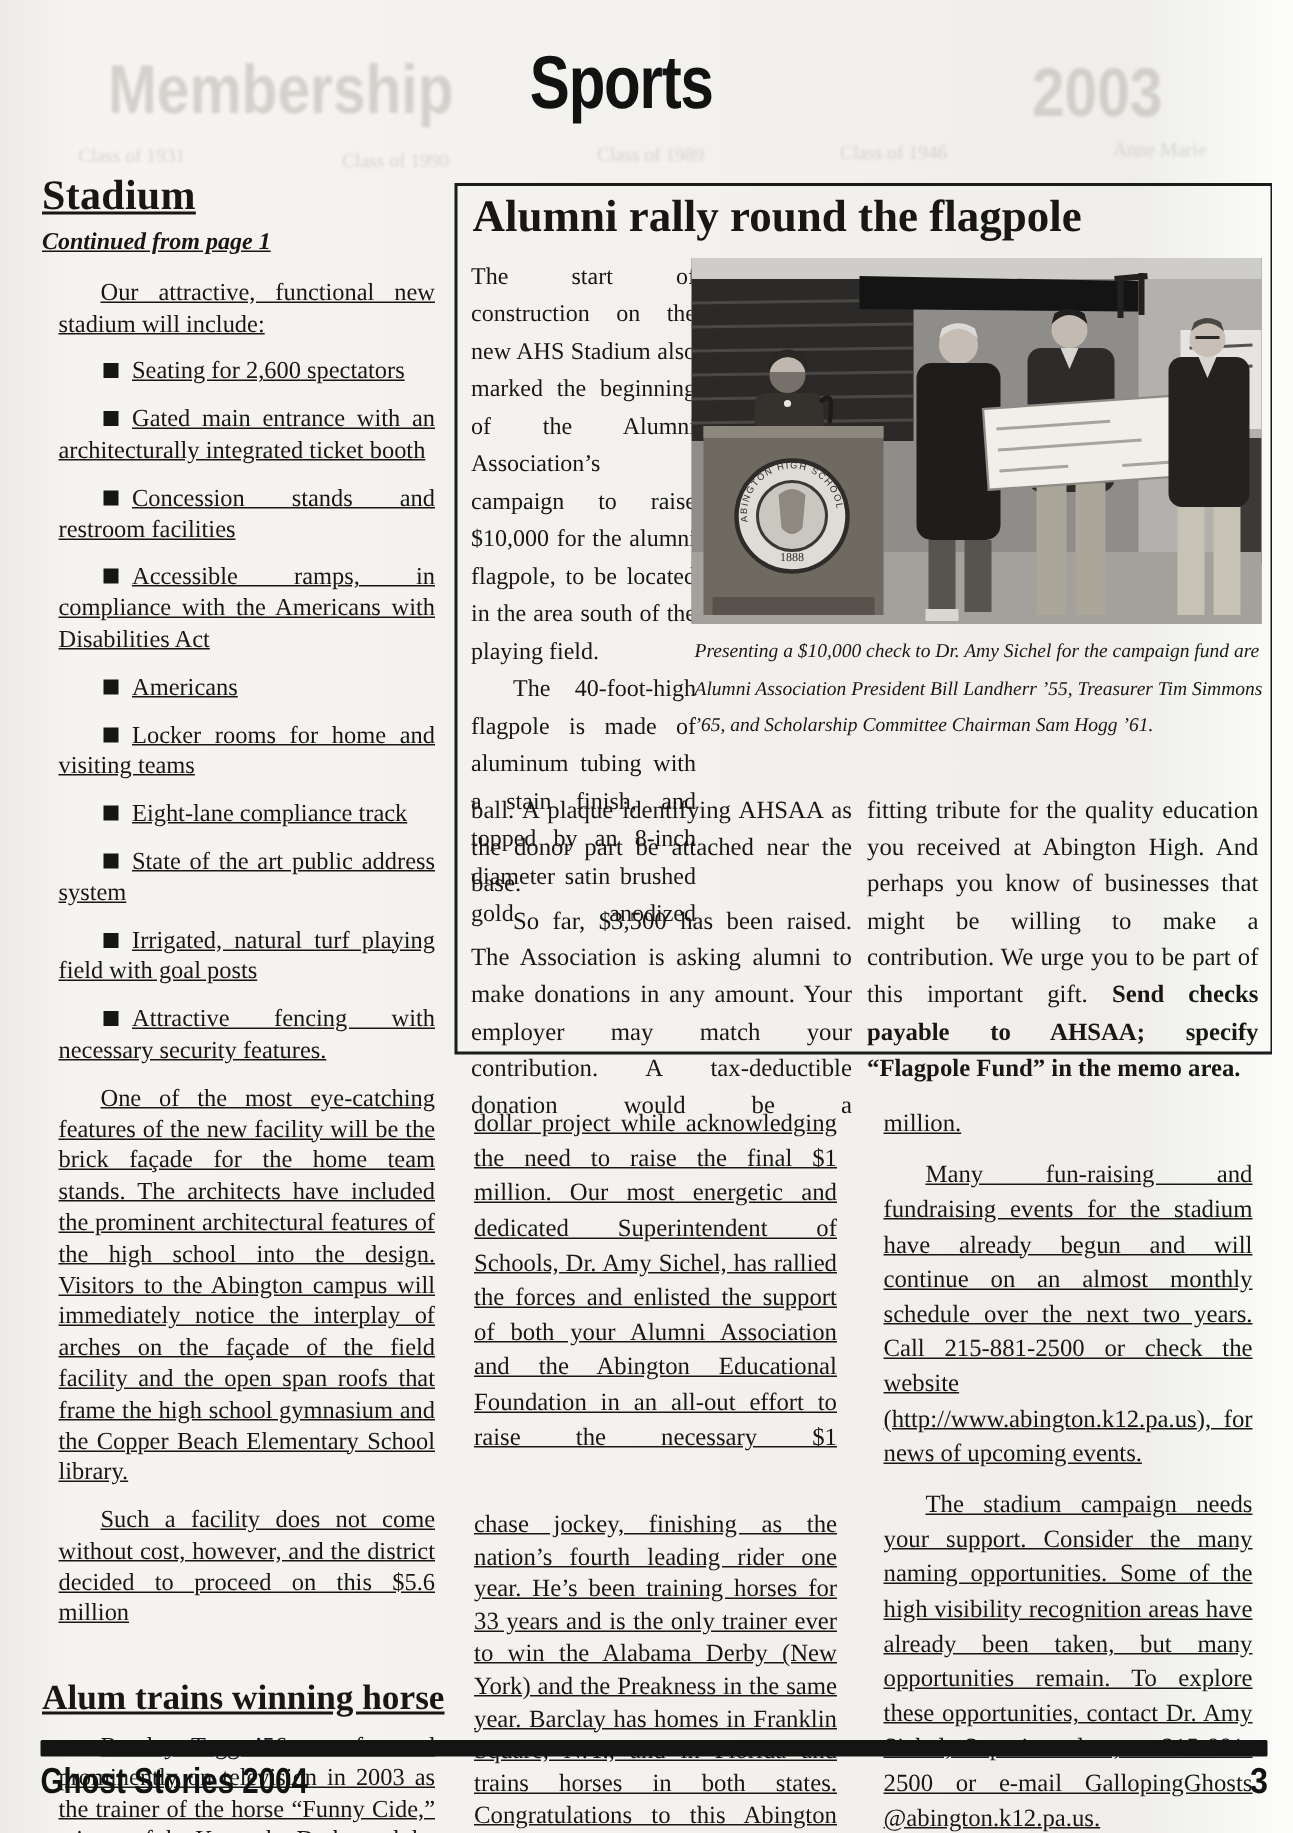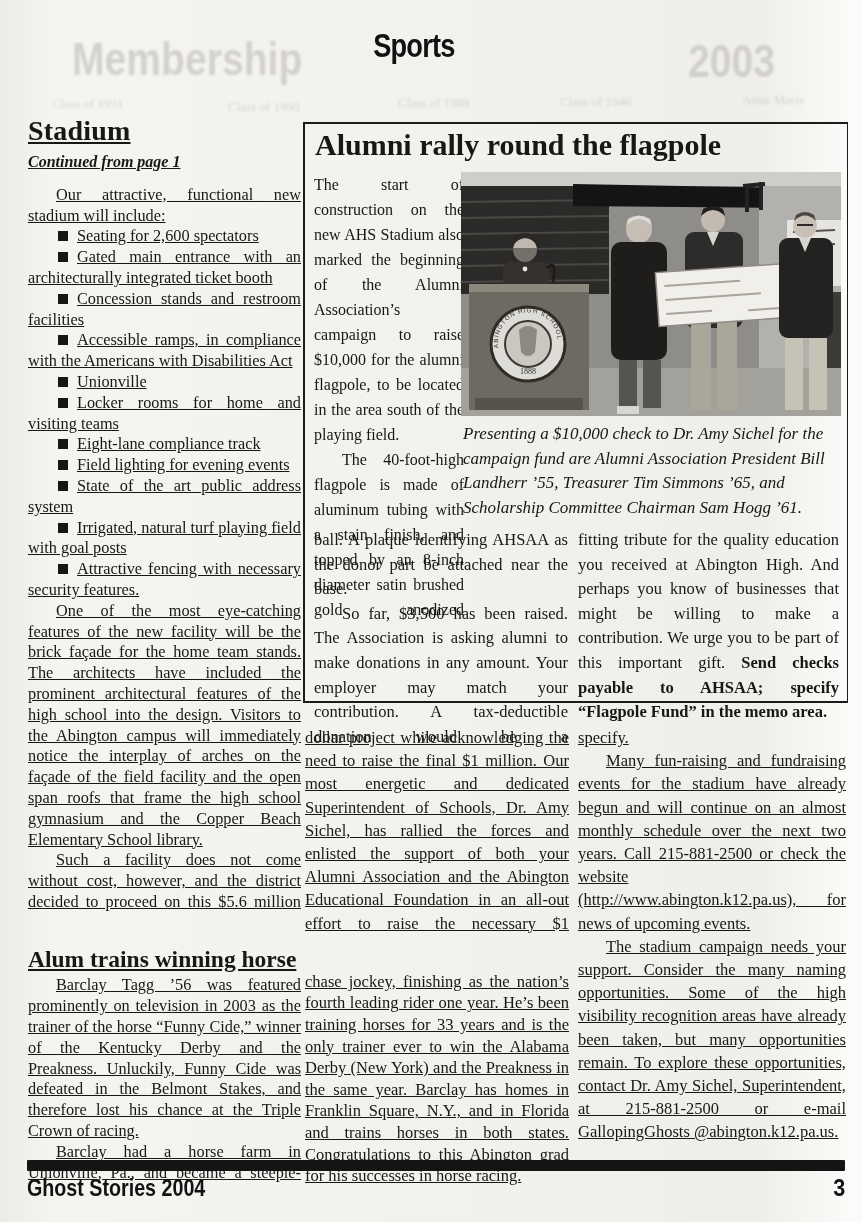--- a/index.html
+++ b/index.html
@@ -14,30 +14,30 @@
       linear-gradient(90deg,#edebe7 0%,#f5f4f1 6%,#f2f1ee 55%,#efeeea 88%,#fafaf8 98%);
   }
   .scan-strip-right{position:absolute;right:0;top:0;width:14px;height:100%;background:#fbfbf9;}
   
   .ghost{position:absolute;color:#b9b6af;opacity:.55;filter:blur(1.1px);white-space:nowrap;}
   .ghost-big{font-family:"Liberation Sans",sans-serif;font-weight:900;font-size:46px;transform:scaleX(.85);transform-origin:left;}
   .ghost-small{font-size:13px;opacity:.5;}
   
   .sports-title{
     position:absolute;left:0;top:26px;width:828px;text-align:center;
-    font-family:"Liberation Sans",sans-serif;font-weight:900;font-size:34px;
+    font-family:"Liberation Sans",sans-serif;font-weight:900;font-size:50px;
     letter-spacing:-1px;color:#121212;
   }
   .sports-title span{display:inline-block;transform:scaleX(.8);}
   
   .col{position:absolute;text-align:justify;hyphens:none;text-decoration:underline;}
   .col-left{left:28px;top:116px;width:273px;font-size:16.3px;line-height:20.8px;}
   .col-mid{left:305px;top:726px;width:264px;font-size:16.5px;line-height:23.2px;}
   .col-right{left:578px;top:726px;width:268px;font-size:16.5px;line-height:23.2px;}
-  .col p{margin:0;}
+  .col p{margin:11px;}
   .ind{text-indent:28px;}
   .cont{text-align-last:justify;}
   h2.serif{font-weight:bold;margin:0;}
   .stadium-h{font-size:28px;line-height:30px;letter-spacing:.2px;}
   .continued{font-style:italic;font-weight:bold;font-size:16px;margin:6px 0 12px 0 !important;text-align:left;}
   .horse-h{font-size:23.5px;margin:36px 0 6px 0 !important;text-align:left;}
   .bullet{text-indent:30px;}
   .bullet::before{
     content:"";display:inline-block;width:10px;height:10px;background:#161616;
     margin-right:9px;position:relative;top:0px;
@@ -46,21 +46,21 @@
   .flag-box{
     position:absolute;left:303px;top:122px;width:542px;height:577px;
     border:2px solid #1b1b1b;background:transparent;
   }
   .flag-h{font-size:30px;line-height:34px;position:absolute;left:10px;top:4px;}
   .flag-narrow{position:absolute;left:9px;top:48px;width:150px;font-size:16px;line-height:25px;text-align:justify;}
   .flag-narrow p{margin:0;}
   .photo{position:absolute;left:156px;top:48px;width:380px;height:244px;background:#8c8c8c;}
   .caption{
     position:absolute;left:158px;top:298px;width:380px;
-    font-style:italic;font-size:17px;line-height:24.5px;text-align:left;
+    font-style:italic;font-size:13px;line-height:24.5px;text-align:left;
   }
   .flag-low-left{position:absolute;left:9px;top:404px;width:254px;font-size:16.5px;line-height:24.6px;text-align:justify;}
   .flag-low-right{position:absolute;left:273px;top:404px;width:261px;font-size:16.5px;line-height:24.6px;text-align:justify;}
   .flag-low-left p,.flag-low-right p{margin:0;}
   .mid-horse{margin-top:36px !important;line-height:21.6px !important;}
   
   .footer-bar{position:absolute;left:27px;top:1160px;width:818px;height:11px;background:#141414;border-radius:1px;}
   .footer-row{position:absolute;left:27px;top:1174px;width:818px;display:flex;justify-content:space-between;align-items:baseline;}
   .footer-title,.footer-page{
     font-family:"Liberation Sans",sans-serif;font-weight:900;font-size:24px;color:#121212;
@@ -84,24 +84,23 @@
   <div class="sports-title"><span>Sports</span></div>
 
   <div class="col col-left">
     <h2 class="serif stadium-h">Stadium</h2>
     <p class="continued">Continued from page 1</p>
     <p class="ind">Our attractive, functional new stadium will include:</p>
     <p class="bullet">Seating for 2,600 spectators</p>
     <p class="bullet">Gated main entrance with an architecturally integrated ticket booth</p>
     <p class="bullet">Concession stands and restroom facilities</p>
     <p class="bullet">Accessible ramps, in compliance with the Americans with Disabilities Act</p>
-    <p class="bullet">Unionville</p>
+    <p class="bullet">Americans</p>
     <p class="bullet">Locker rooms for home and visiting teams</p>
     <p class="bullet">Eight-lane compliance track</p>
-    <p class="bullet">Field lighting for evening events</p>
     <p class="bullet">State of the art public address system</p>
     <p class="bullet">Irrigated, natural turf playing field with goal posts</p>
     <p class="bullet">Attractive fencing with necessary security features.</p>
     <p class="ind">One of the most eye-catching features of the new facility will be the brick façade for the home team stands. The architects have included the prominent architectural features of the high school into the design. Visitors to the Abington campus will immediately notice the interplay of arches on the façade of the field facility and the open span roofs that frame the high school gymnasium and the Copper Beach Elementary School library.</p>
     <p class="ind cont">Such a facility does not come without cost, however, and the district decided to proceed on this $5.6 million</p>
     <h2 class="serif horse-h">Alum trains winning horse</h2>
     <p class="ind">Barclay Tagg ’56 was featured prominently on television in 2003 as the trainer of the horse “Funny Cide,” winner of the Kentucky Derby and the Preakness. Unluckily, Funny Cide was defeated in the Belmont Stakes, and therefore lost his chance at the Triple Crown of racing.</p>
     <p class="ind cont">Barclay had a horse farm in Unionville, Pa., and became a steeple-</p>
   </div>
 
@@ -221,21 +220,21 @@
       <p><span>fitting tribute for the quality education you received at Abington High. And perhaps you know of businesses that might be willing to make a contribution. We urge you to be part of this important gift. </span><b>Send checks payable to AHSAA; specify “Flagpole Fund” in the memo area.</b></p>
     </div>
   </div>
 
   <div class="col col-mid">
     <p class="cont">dollar project while acknowledging the need to raise the final $1 million. Our most energetic and dedicated Superintendent of Schools, Dr. Amy Sichel, has rallied the forces and enlisted the support of both your Alumni Association and the Abington Educational Foundation in an all-out effort to raise the necessary $1</p>
     <p class="mid-horse">chase jockey, finishing as the nation’s fourth leading rider one year. He’s been training horses for 33 years and is the only trainer ever to win the Alabama Derby (New York)  and the Preakness in the same year. Barclay has homes in Franklin Square, N.Y., and in Florida and trains horses in both states. Congratulations to  this Abington grad for his successes in horse racing.</p>
   </div>
 
   <div class="col col-right">
-    <p>specify.</p>
+    <p>million.</p>
     <p class="ind">Many fun-raising and fundraising events for the stadium have already begun and will continue on an almost monthly schedule over the next two years. Call 215-881-2500 or check the website (http://www.abington.k12.pa.us), for news of upcoming events.</p>
     <p class="ind">The stadium campaign needs your support. Consider the many naming opportunities. Some of the high visibility recognition areas have already been taken, but many opportunities remain. To explore these opportunities, contact Dr. Amy Sichel, Superintendent, at 215-881-2500 or e-mail GallopingGhosts @abington.k12.pa.us.</p>
   </div>
 
   <div class="footer-bar"></div>
   <div class="footer-row">
     <span class="footer-title">Ghost Stories 2004</span>
     <span class="footer-page">3</span>
   </div>
 

